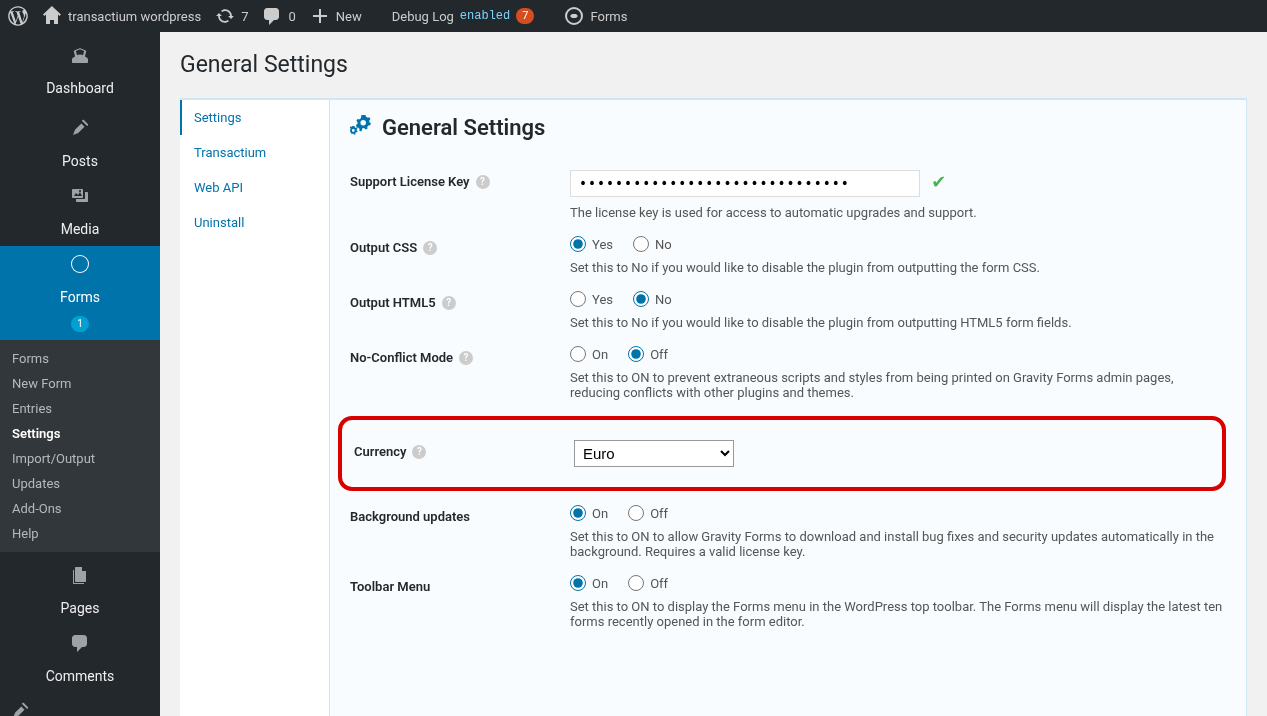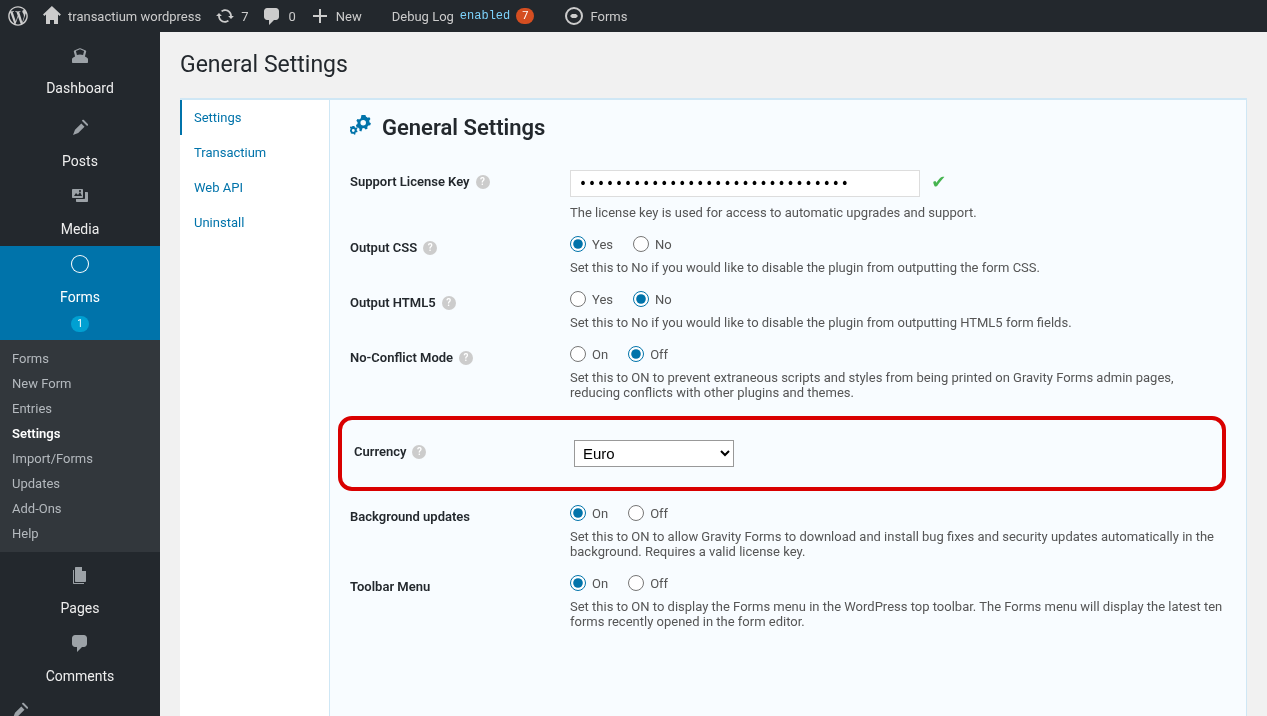--- a/index.html
+++ b/index.html
@@ -292,21 +292,21 @@
         </svg>
     </span>
     <span>Forms</span>
     <span class="count-badge">1</span>
   </div>
   <div class="submenu">
     <div class="subitem">Forms</div>
     <div class="subitem">New Form</div>
     <div class="subitem">Entries</div>
     <div class="subitem current">Settings</div>
-    <div class="subitem">Import/Forms</div>
+    <div class="subitem">Import/Output</div>
     <div class="subitem">Updates</div>
     <div class="subitem">Add-Ons</div>
     <div class="subitem">Help</div>
   </div>
   <div class="menu-sep"></div>
   <div class="menu-item top">
     <span class="micon">
       <svg class="dashicon" viewBox="0 0 20 20">
           <path d="M6 2h6l4 4v10c0 .6-.4 1-1 1H6c-.6 0-1-.4-1-1V3c0-.6.4-1 1-1zm6 0v4h4l-4-4zM4 5v13h10v1H4c-.6 0-1-.4-1-1V5h1z"></path>
         </svg>

